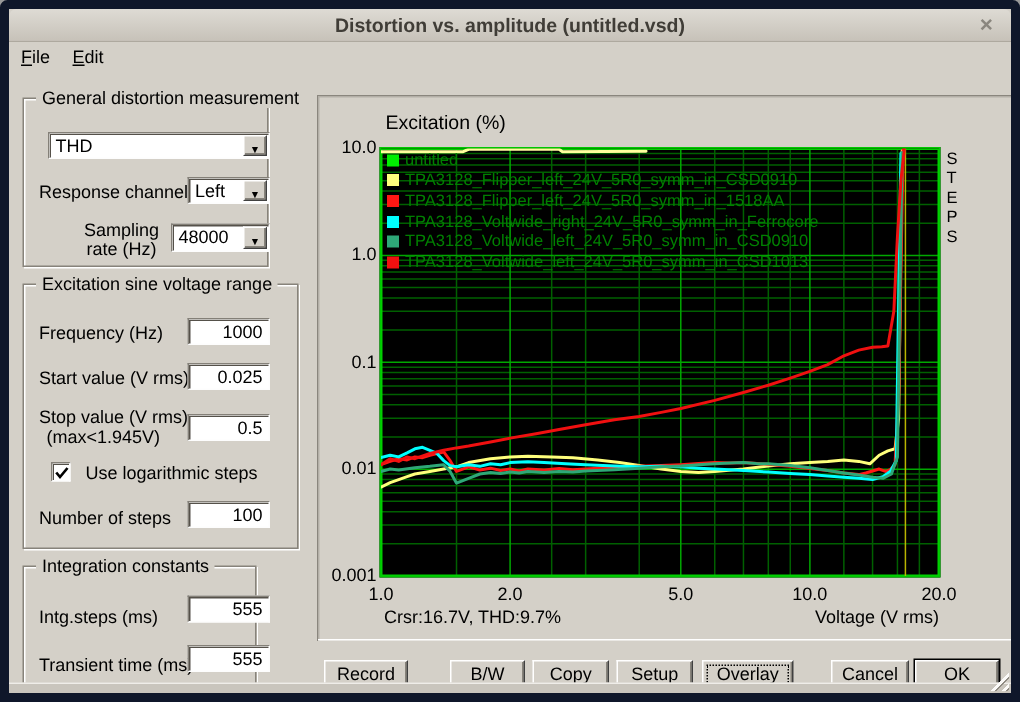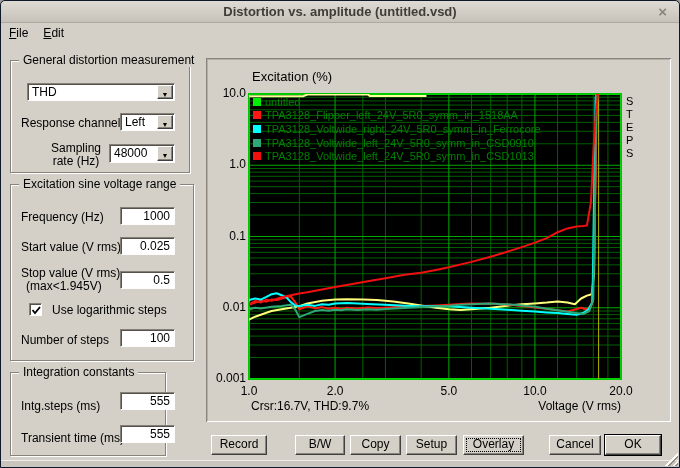--- a/index.html
+++ b/index.html
@@ -1,20 +1,20 @@
 <!DOCTYPE html>
 <html><head>
 <meta charset="utf-8">
 <style>
   html,body{margin:0;padding:0;background:#9a9a9a;}
   *{box-sizing:border-box;}
   .window{
     position:relative;width:680px;height:468px;
     font-family:"Liberation Sans",sans-serif;font-size:12px;color:#000;
-    background:#d4d0c8;border:1px solid #0f172a;border-radius:5px 5px 0 0;
+    background:#d4d0c8;border:6px solid #0f172a;border-radius:5px 5px 0 0;
     overflow:hidden;
   }
   .titlebar{
     position:absolute;left:0;top:0;width:100%;height:22px;
     background:linear-gradient(#dedbd4,#c7c2b9);
     border-bottom:1px solid #aeA99f;border-radius:5px 5px 0 0;
   }
   .title-text{
     position:absolute;left:0;right:0;top:3px;text-align:center;
     font-weight:bold;font-size:13px;color:#403d37;
@@ -96,21 +96,21 @@
 
 <div class="window">
 
   <div class="titlebar">
     <div class="title-text">Distortion vs. amplitude (untitled.vsd)</div>
     <div class="close-btn">×</div>
   </div>
 
   <div class="menubar" id="menubar"><span class="menu-item"><u>F</u>ile</span><span class="menu-item"><u>E</u>dit</span></div>
 
-  <div class="groupbox" style="left:9px;top:59px;width:180px;height:113px;">
+  <div class="groupbox" style="left:9px;top:59px;width:164px;height:113px;">
     <span class="gb-label">General distortion measurement</span>
     <div class="field" style="left:16px;top:22px;width:148px;height:18px;">
       <span class="val">THD</span>
       <span class="dd-btn"><span class="arrow">▼</span></span>
     </div>
     <span class="lbl" style="left:10px;top:55px;">Response channel</span>
     <div class="field" style="left:109px;top:52px;width:55px;height:18px;">
       <span class="val">Left</span>
       <span class="dd-btn"><span class="arrow">▼</span></span>
     </div>
@@ -215,20 +215,24 @@
           <polyline points="0.0,206.1 6.1,204.5 11.8,205.6 17.4,202.9 22.6,200.2 27.7,199.2 32.6,201.2 37.3,203.3 41.8,208.1 46.1,211.4 50.3,212.2 58.4,210.8 65.9,211.9 73.0,210.2 79.7,210.8 86.1,209.4 97.9,208.9 108.7,209.4 123.3,210.2 136.4,210.8 155.6,211.7 172.1,212.2 186.8,211.9 199.9,212.2 211.7,213.1 222.5,213.7 241.6,214.7 258.2,215.7 272.8,216.7 285.9,217.4 297.8,218.4 308.6,219.1 318.5,219.9 327.7,220.7 334.6,218.8 339.5,215.3 343.5,208.1 346.6,3.3" fill="none" stroke="#00ffff" stroke-width="2" stroke-linejoin="round" stroke-linecap="round"></polyline>
           <polyline points="0.0,215.3 6.1,213.7 11.8,214.4 22.6,212.8 32.6,211.9 41.8,210.8 46.1,215.3 50.3,223.1 58.4,219.9 65.9,217.0 73.0,216.0 79.7,216.7 86.1,215.7 92.1,216.3 97.9,215.3 108.7,216.0 118.7,215.3 127.9,215.7 136.4,215.0 155.6,214.1 172.1,213.1 186.8,212.2 199.9,211.7 211.7,210.8 222.5,210.2 232.4,209.7 241.6,209.4 250.2,210.0 258.2,210.2 272.8,211.4 285.9,212.8 297.8,214.7 308.6,216.3 318.5,217.7 327.7,219.1 334.6,219.9 340.3,217.0 344.3,205.6 347.4,2.6" fill="none" stroke="#2ea878" stroke-width="2" stroke-linejoin="round" stroke-linecap="round"></polyline>
           <polyline points="0.0,210.8 6.1,206.8 11.8,208.6 17.4,205.6 22.6,206.8 32.6,203.3 41.8,201.2 50.3,199.6 58.4,198.3 73.0,195.6 86.1,193.1 103.4,190.1 118.7,187.3 136.4,184.2 155.6,180.8 172.1,178.7 186.8,175.9 199.9,173.3 222.5,167.9 241.6,162.7 258.2,157.8 272.8,153.1 285.9,148.6 297.8,144.1 308.6,138.2 318.5,134.4 327.7,132.5 333.8,132.1 337.9,131.6 341.9,108.5 344.3,58.7 346.6,21.4 348.9,0.6" fill="none" stroke="#f01010" stroke-width="2" stroke-linejoin="round" stroke-linecap="round"></polyline>
         </svg>
       <div class="legend" id="legend">
           <div class="legend-row">
             <span class="sq" style="background: rgb(0, 238, 0);"></span>
             <span style="color: rgb(0, 128, 0);">untitled</span>
           </div>
           <div class="legend-row">
+            <span class="sq" style="background: rgb(255, 255, 124);"></span>
+            <span style="color: rgb(0, 128, 0);">TPA3128_Flipper_left_24V_5R0_symm_in_CSD0910</span>
+          </div>
+          <div class="legend-row">
             <span class="sq" style="background: rgb(255, 24, 20);"></span>
             <span style="color: rgb(0, 128, 0);">TPA3128_Flipper_left_24V_5R0_symm_in_1518AA</span>
           </div>
           <div class="legend-row">
             <span class="sq" style="background: rgb(0, 255, 255);"></span>
             <span style="color: rgb(0, 128, 0);">TPA3128_Voltwide_right_24V_5R0_symm_in_Ferrocore</span>
           </div>
           <div class="legend-row">
             <span class="sq" style="background: rgb(46, 168, 120);"></span>
             <span style="color: rgb(0, 128, 0);">TPA3128_Voltwide_left_24V_5R0_symm_in_CSD0910</span>

